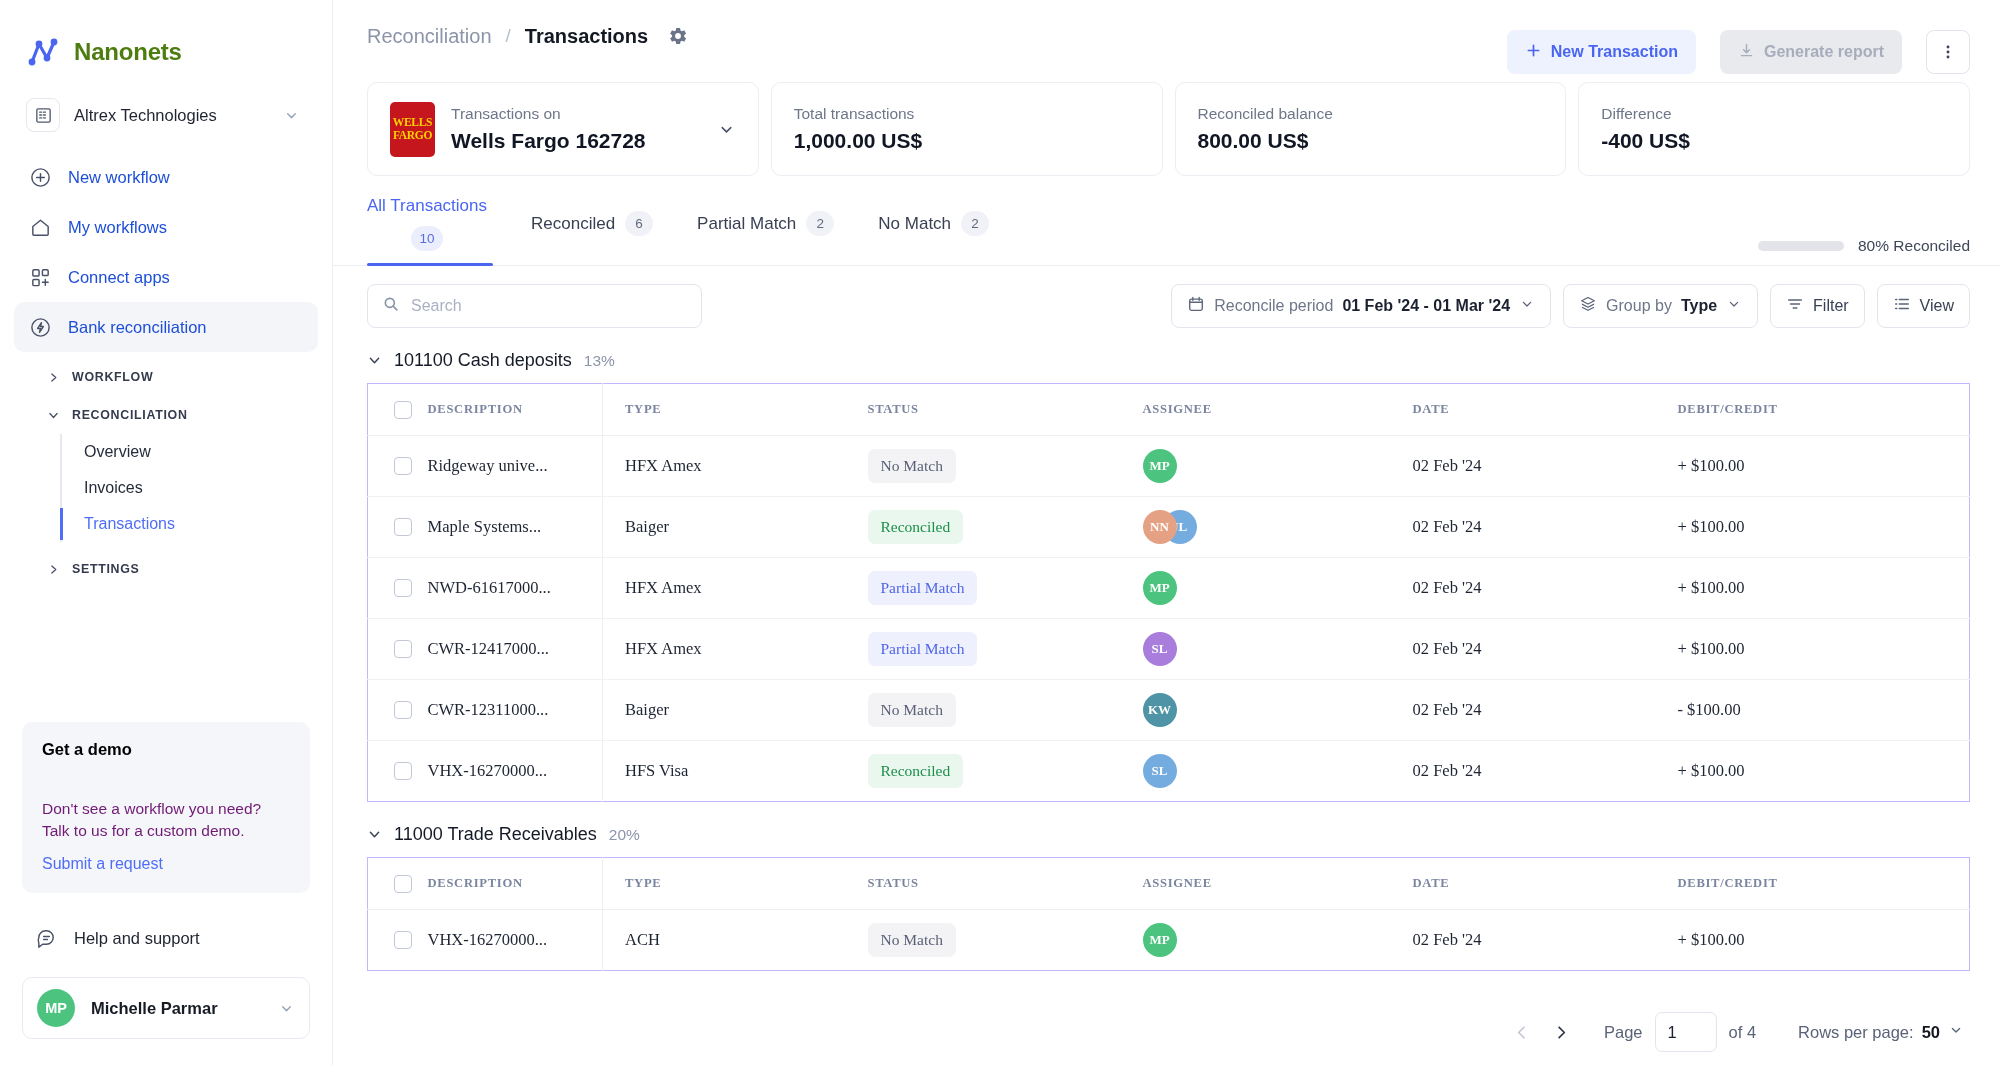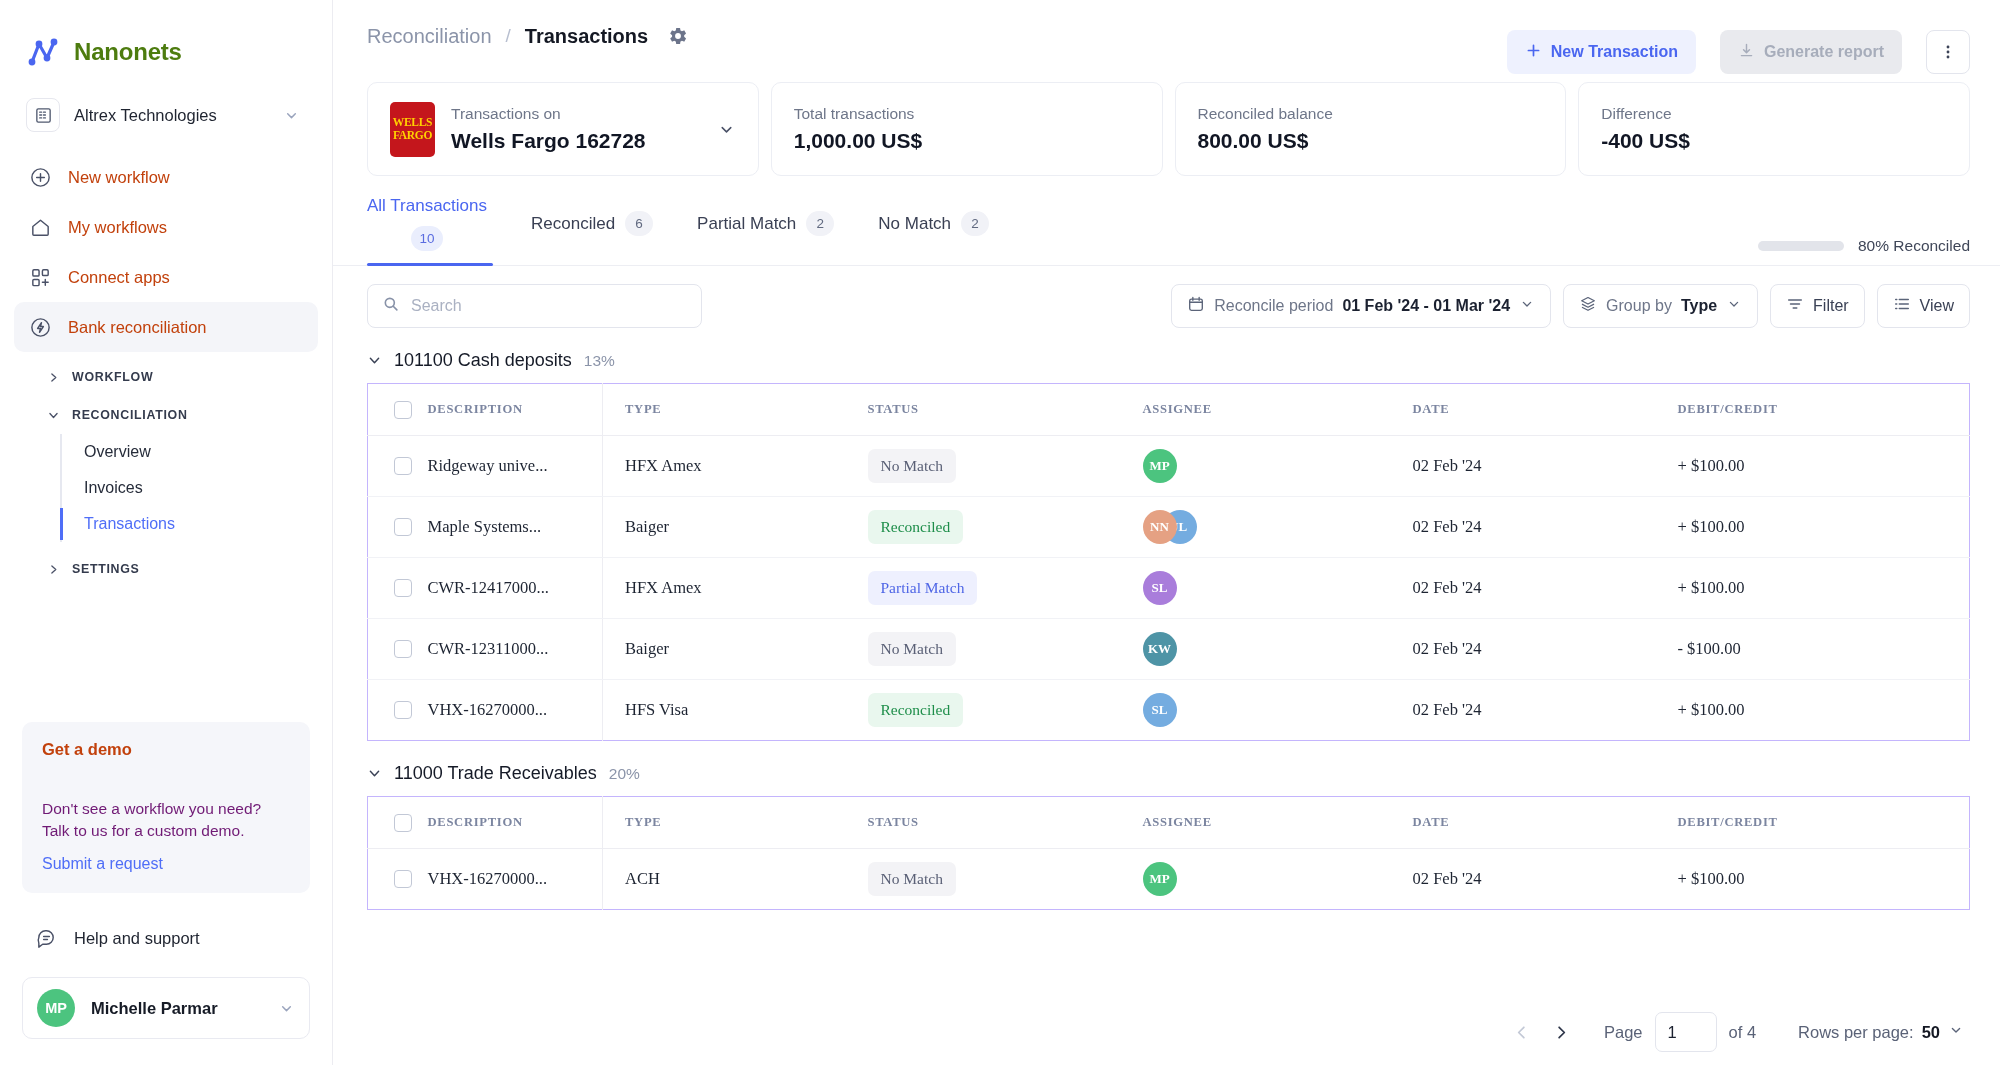--- a/index.html
+++ b/index.html
@@ -34,21 +34,21 @@
     width: 34px; height: 34px; border-radius: 8px; border: 1px solid #e6e7ee;
     display: flex; align-items: center; justify-content: center; flex: 0 0 34px; background:#fff;
   }
   .org-name { font-size: 16.5px; color: #1f2430; flex: 1; }
   .chev { color: #a7b0c7; display:flex; align-items:center; }
 
   .nav { padding: 10px 14px 0 14px; }
   .nav-item {
     display: flex; align-items: center; gap: 16px;
     height: 50px; padding: 0 14px; border-radius: 10px;
-    font-size: 16.5px; color: #c2410c; cursor: pointer;
+    font-size: 16.5px; color: #1d4ed8; cursor: pointer;
   }
   .nav-item.active { background: #f4f5f9; }
   .nav-icon { width: 24px; height: 24px; flex: 0 0 24px; display: flex; align-items: center; justify-content: center; color: #4a5167; }
 
   .subnav { padding: 6px 14px 0 28px; }
   .sub-group {
     display: flex; align-items: center; gap: 12px;
     height: 38px; padding-left: 18px; cursor: pointer;
     font-size: 12.4px; letter-spacing: 0.7px; font-weight: 600; color: #343b4d;
   }
@@ -63,21 +63,21 @@
     content: ""; position: absolute; left: -2px; top: 2px; bottom: 2px;
     width: 2.5px; background: #4f6ef7;
   }
 
   .spacer { flex: 1; }
 
   .demo-card {
     margin: 0 22px 22px 22px; background: #f5f6fa; border-radius: 10px;
     padding: 18px 20px 20px 20px;
   }
-  .demo-title { font-size: 16.5px; font-weight: 600; color: #c2410c; margin-bottom: 7px; }
+  .demo-title { font-size: 16.5px; font-weight: 600; color: #000000; margin-bottom: 7px; }
   .demo-text { font-size: 15.5px; color: #701a75; line-height: 1.38; margin-bottom: 14px; margin-top: 39px; }
   .demo-link { font-size: 16px; color: #4f6ef7; cursor: pointer; }
 
   .help-row {
     display: flex; align-items: center; gap: 16px;
     margin: 0 22px 16px 22px; padding: 0 12px; height: 46px;
     font-size: 16.5px; color: #1f2430; cursor: pointer; font-weight: 500;
   }
   .user-card {
     margin: 0 22px 26px 22px; border: 1px solid #e9eaf1; border-radius: 10px;
@@ -604,20 +604,35 @@
                   <span class="avatar row-avatar a2" style="background:#74ace0;">JL</span>
                 </span>
               </td>
               <td class="col-date">02 Feb '24</td>
               <td class="col-amount">+ $100.00</td>
             </tr>
             <tr>
               <td class="col-check">
                 <span class="chk"></span>
               </td>
+              <td class="col-desc">NWD-61617000...</td>
+              <td class="col-type">HFX Amex</td>
+              <td class="col-status"><span class="badge badge-partial">Partial Match</span></td>
+              <td class="col-assignee">
+                <span class="avatar-stack">
+                  <span class="avatar row-avatar a1" style="background:#4cc47f;">MP</span>
+                </span>
+              </td>
+              <td class="col-date">02 Feb '24</td>
+              <td class="col-amount">+ $100.00</td>
+            </tr>
+            <tr>
+              <td class="col-check">
+                <span class="chk"></span>
+              </td>
               <td class="col-desc">CWR-12417000...</td>
               <td class="col-type">HFX Amex</td>
               <td class="col-status"><span class="badge badge-partial">Partial Match</span></td>
               <td class="col-assignee">
                 <span class="avatar-stack">
                   <span class="avatar row-avatar a1" style="background:#a97ddb;">SL</span>
                 </span>
               </td>
               <td class="col-date">02 Feb '24</td>
               <td class="col-amount">+ $100.00</td>

